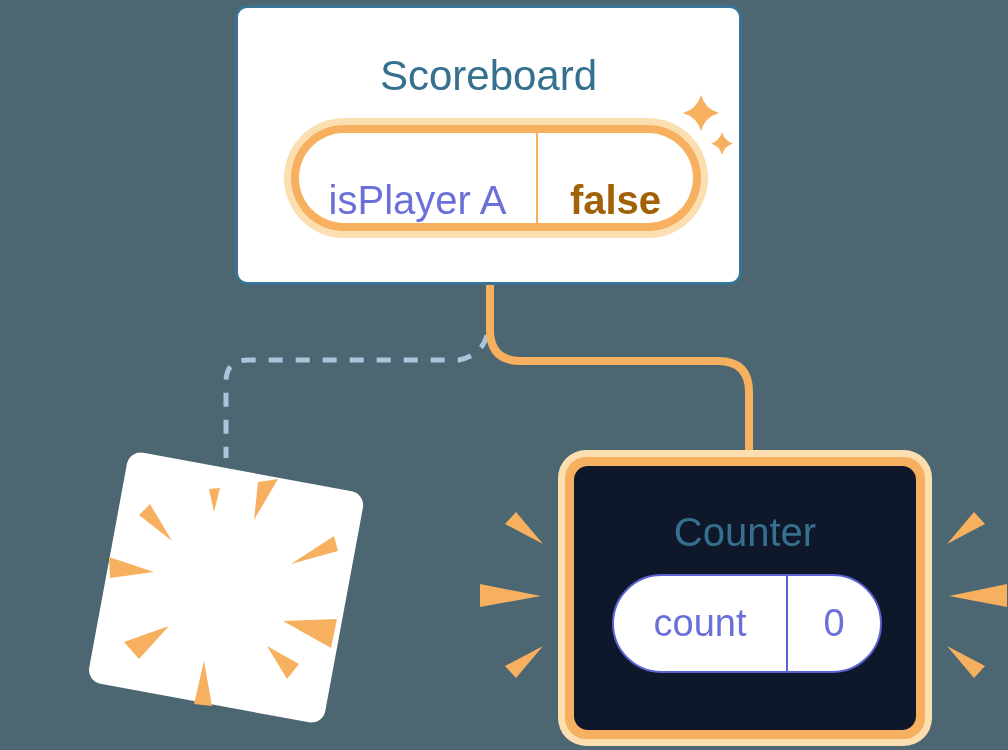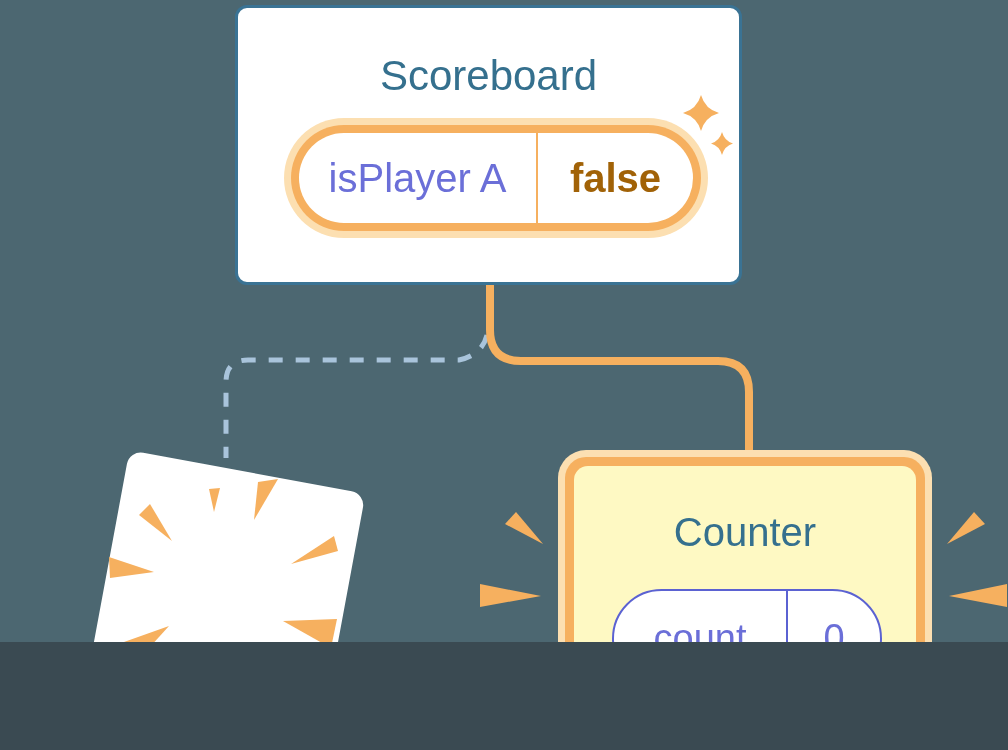--- a/index.html
+++ b/index.html
@@ -2,21 +2,21 @@
 <html><head>
 <meta charset="utf-8">
 <style>
   * { margin: 0; padding: 0; box-sizing: border-box; }
   html, body { background: #3a4a52; }
   body { font-family: "Liberation Sans", sans-serif; }
 
   .stage {
     position: relative;
     width: 1008px;
-    height: 642px;
+    height: 750px;
     background: #4C6771;
     overflow: hidden;
   }
 
   svg.layer {
     position: absolute;
     left: 0; top: 0;
     width: 1008px; height: 750px;
     display: block;
     pointer-events: none;
@@ -59,21 +59,21 @@
     width: 100%; height: 100%;
     background: #F6B05F;
     border-radius: 999px;
     padding: 8px;
   }
   .pill-body {
     width: 100%; height: 100%;
     background: #ffffff;
     border-radius: 999px;
     display: flex;
-    align-items: center;
+    align-items: flex-end;
     overflow: hidden;
   }
   .pill-cell {
     display: flex;
     align-items: center;
     justify-content: center;
     color: #6B6FD8;
     font-size: 40px;
   }
   .pill-divider { width: 2px; align-self: stretch; }
@@ -93,28 +93,28 @@
   }
   .counter-ring {
     width: 100%; height: 100%;
     background: #F6B05F;
     border-radius: 21px;
     padding: 9px;
   }
   .counter-body {
     position: relative;
     width: 100%; height: 100%;
-    background: #fef9c3;
+    background: #0f172a;
     border-radius: 14px;
   }
   .counter-body .card-title { top: 44px; font-size: 40px; }
 
   .counter-pill {
     position: absolute;
-    left: 38px; top: 123px;
+    left: 38px; top: 108px;
     width: 270px; height: 99px;
     border: 2px solid #5B62D2;
     border-radius: 999px;
     display: flex;
     align-items: stretch;
     overflow: hidden;
     background: #ffffff;
   }
   .counter-pill .pill-cell { font-size: 38px; }
   .counter-pill .pill-cell.name { width: 172px; }

